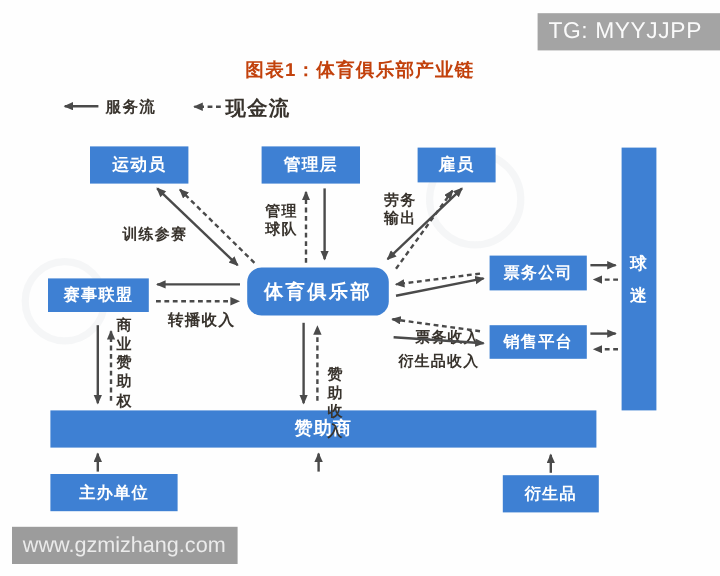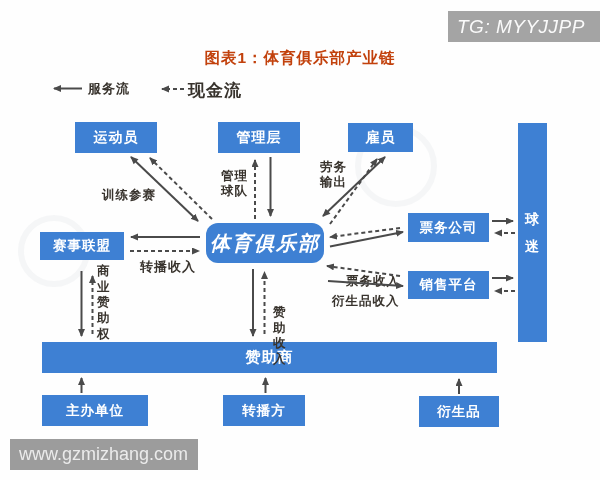--- a/index.html
+++ b/index.html
@@ -3,32 +3,32 @@
 <meta charset="utf-8">
 <style>
   html,body{margin:0;padding:0;}
   body{font-family:"Liberation Sans","DejaVu Sans",sans-serif;background:#ffffff;}
   #stage{position:relative;width:600px;height:480px;background:#fefefe;overflow:hidden;}
   .node{position:absolute;background:#3e80d3;color:#ffffff;font-weight:bold;
         display:flex;align-items:center;justify-content:center;text-align:center;
         font-size:14px;letter-spacing:1px;}
   .badge{position:absolute;display:flex;align-items:center;}
   #tg-badge{left:448px;top:11px;width:152px;height:31px;background:#a4a4a4;
-        color:#fafafa;font-size:19px;padding-left:9px;box-sizing:border-box;letter-spacing:.5px;font-style:italic;}
+        color:#fafafa;font-size:19px;padding-left:9px;box-sizing:border-box;letter-spacing:.5px;}
   #wm-bottom{left:10px;top:439px;width:188px;height:31px;background:#9c9c9c;
         color:#ebebeb;font-size:18px;padding-left:9px;box-sizing:border-box;}
   #title{position:absolute;left:0;top:48px;width:600px;text-align:center;
         font-size:15.5px;font-weight:bold;color:#c2410c;letter-spacing:1px;}
   .edge-label{position:absolute;font-size:12.5px;font-weight:bold;color:#38332d;
         line-height:1.18;letter-spacing:1px;}
   .two-line{width:2.2em;word-break:break-all;}
   .vert{width:1.15em;word-break:break-all;line-height:1.25;}
   #node-fans{flex-direction:column;line-height:1.9;}
   .fans-text{width:1.1em;word-break:break-all;text-align:center;}
-  #node-club{border-radius:12px;font-size:20px;letter-spacing:2px;font-style:italic;}
+  #node-club{border-radius:12px;font-size:16px;letter-spacing:2px;}
   svg{position:absolute;left:0;top:0;pointer-events:none;}
   .wm-ring{position:absolute;border:6px solid #8a9aa8;border-radius:50%;opacity:.08;}
 </style>
 </head>
 <body>
 
 <div id="stage">
 
   <div class="wm-ring" style="left:355px;top:125px;width:70px;height:70px;"></div>
   <div class="wm-ring" style="left:18px;top:215px;width:60px;height:60px;"></div>
@@ -42,21 +42,20 @@
   <div class="node" style="left:348px;top:123px;width:65px;height:29px;">雇员</div>
   <div class="node" id="node-fans" style="left:518px;top:123px;width:29px;height:219px;">
     <div class="fans-text">球迷</div>
   </div>
   <div class="node" style="left:40px;top:232px;width:84px;height:28px;font-size:13.5px;">赛事联盟</div>
   <div class="node" id="node-club" style="left:206px;top:223px;width:118px;height:40px;">体育俱乐部</div>
   <div class="node" style="left:408px;top:213px;width:81px;height:29px;font-size:13.5px;">票务公司</div>
   <div class="node" style="left:408px;top:271px;width:81px;height:28px;font-size:13.5px;">销售平台</div>
   <div class="node" style="left:42px;top:342px;width:455px;height:31px;font-size:15px;">赞助商</div>
   <div class="node" style="left:42px;top:395px;width:106px;height:31px;font-size:13.5px;">主办单位</div>
-  <div class="node" style="left:223px;top:395px;width:82px;height:31px;font-size:13.5px;">转播方</div>
   <div class="node" style="left:419px;top:396px;width:80px;height:31px;font-size:13.5px;">衍生品</div>
 
   <div class="edge-label" style="left:102px;top:188px;">训练参赛</div>
   <div class="edge-label two-line" style="left:221px;top:169px;">管理球队</div>
   <div class="edge-label two-line" style="left:320px;top:160px;">劳务输出</div>
   <div class="edge-label" style="left:140px;top:259px;font-size:13px;">转播收入</div>
   <div class="edge-label vert" style="left:97px;top:264px;">商业赞助权</div>
   <div class="edge-label vert" style="left:273px;top:269px;margin-top:36px;">赞助收入</div>
   <div class="edge-label" style="left:346px;top:246px;margin-top:28px;">票务收入</div>
   <div class="edge-label" style="left:332px;top:294px;">衍生品收入</div>

